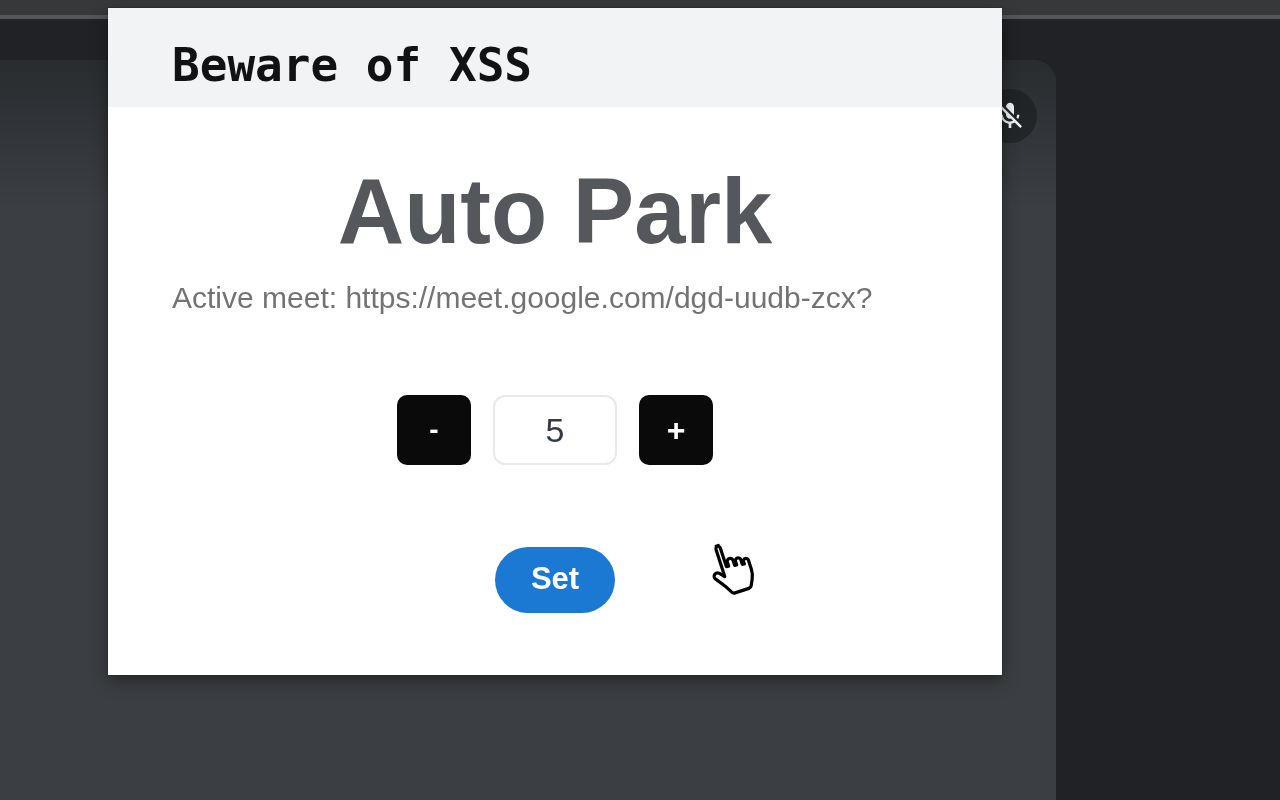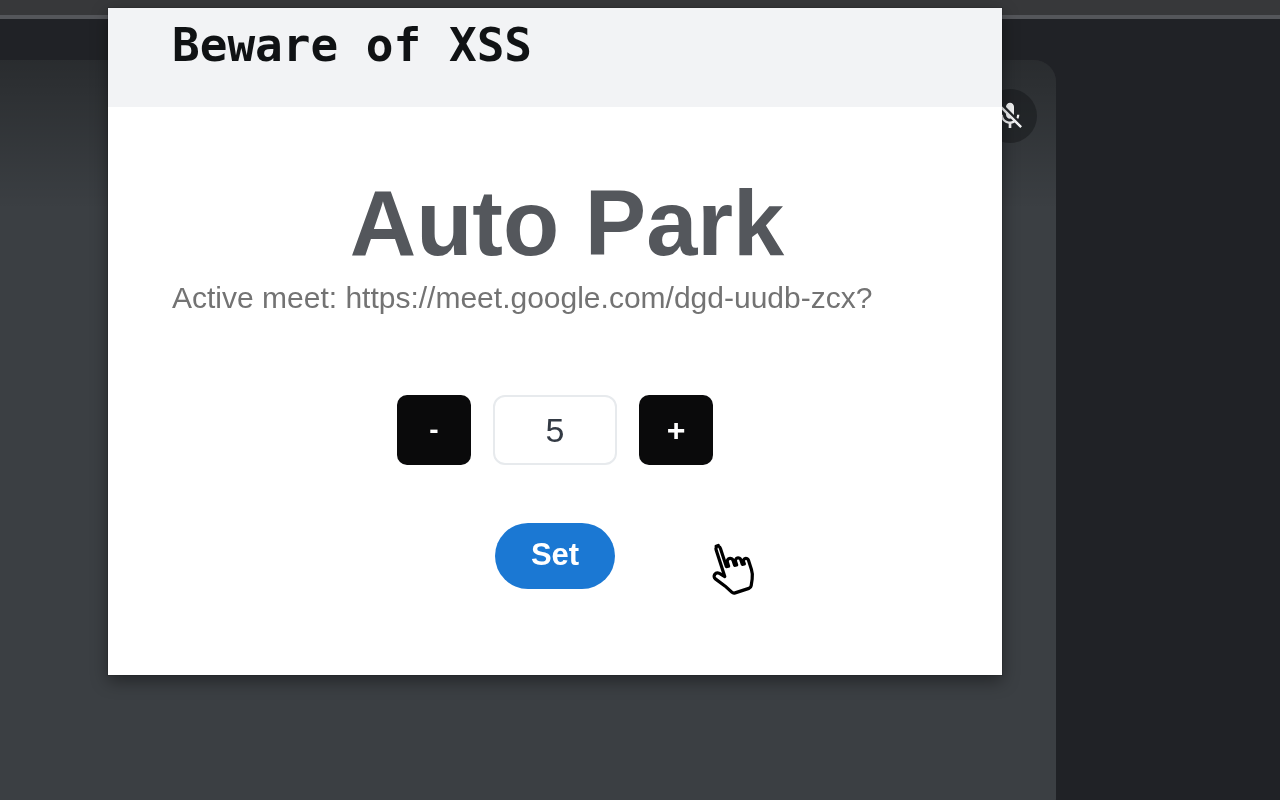--- a/index.html
+++ b/index.html
@@ -77,36 +77,36 @@
     background: #ffffff;
     z-index: 5;
     box-shadow: 0 0 0 1px rgba(0,0,0,0.10), 0 6px 16px rgba(0,0,0,0.40);
   }
   .popup-header {
     position: absolute;
     left: 0; top: 0;
     width: 100%; height: 99px;
     background: #f2f3f5;
     box-sizing: border-box;
-    padding: 14px 0 0 64px;
+    padding: 34px 0 0 64px;
   }
   .popup-title {
     font-family: "DejaVu Sans Mono", "Liberation Mono", monospace;
     font-weight: 700;
     font-size: 46px;
     line-height: 1;
     color: #101214;
     letter-spacing: 0px;
     white-space: nowrap;
   }
   .app-title {
     position: absolute;
     left: 0; top: 157px;
     width: 100%;
-    margin: 12px;
+    margin: 0;
     text-align: center;
     font-size: 92px;
     font-weight: 700;
     line-height: 1;
     color: #54575c;
   }
   .status {
     position: absolute;
     left: 64px; right: 64px;
     top: 266px;
@@ -164,20 +164,21 @@
     width: 120px; height: 66px;
     background: #1b78d3;
     color: #ffffff;
     border: none;
     border-radius: 33px;
     font-family: "Liberation Sans", sans-serif;
     font-size: 31px;
     font-weight: 700;
     cursor: pointer;
     padding: 0 0 2px 0;
+    margin-top: 24px;
   }
   
   .cursor {
     position: absolute;
     left: 593px; top: 532px;
     width: 56px; height: 62px;
     z-index: 9;
     transform: rotate(-18deg);
   }
 </style>

